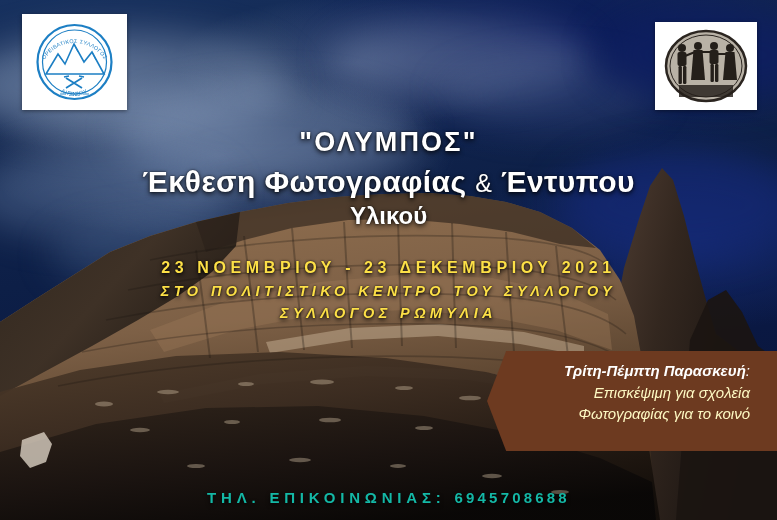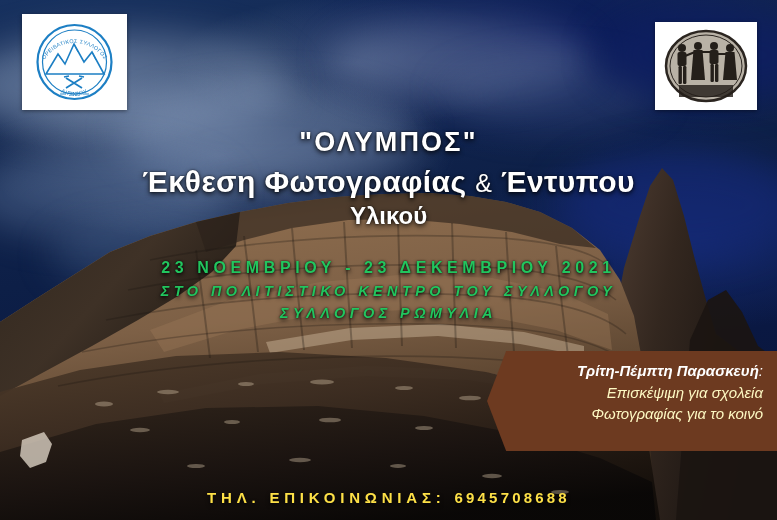--- a/index.html
+++ b/index.html
@@ -94,21 +94,21 @@
     font-size: 24px;
     font-weight: bold;
     line-height: 1.25;
   }
 
   .date-block {
     position: absolute;
     left: 0; right: 0;
     top: 256px;
     text-align: center;
-    color: #22c55e;
+    color: #fde047;
     text-shadow: 0 2px 4px rgba(0,0,0,0.9), 0 0 2px rgba(0,0,0,0.8);
   }
   .d-line1 {
     font-size: 16px;
     font-weight: bold;
     letter-spacing: 4.6px;
     line-height: 1.5;
   }
   .d-line2, .d-line3 {
     font-size: 14.5px;
@@ -124,21 +124,21 @@
     left: 487px;
     top: 351px;
     width: 290px;
     height: 100px;
     background: #6d3a20;
     clip-path: polygon(6.6% 0%, 100% 0%, 100% 100%, 6.6% 100%, 0% 50%);
     box-shadow: 0 2px 6px rgba(0,0,0,0.4);
   }
   .info-inner {
     position: absolute;
-    right: 14px;
+    right: 27px;
     top: 9px;
     text-align: right;
     color: #ffffff;
     line-height: 1.44;
   }
   .info-row { white-space: nowrap; font-size: 15px; }
   .info-strong {
     font-weight: bold;
     font-style: italic;
   }
@@ -151,21 +151,21 @@
     font-style: italic;
     font-weight: normal;
   }
 
   
   .phone-line {
     position: absolute;
     left: 0; right: 0;
     bottom: 14px;
     text-align: center;
-    color: #fde047;
+    color: #14b8a6;
     font-size: 15px;
     font-weight: bold;
     letter-spacing: 4.8px;
     text-shadow: 0 2px 4px rgba(0,0,0,0.9);
   }
   .phone-number { letter-spacing: 3.2px; }
 </style>
 </head>
 <body>
 

